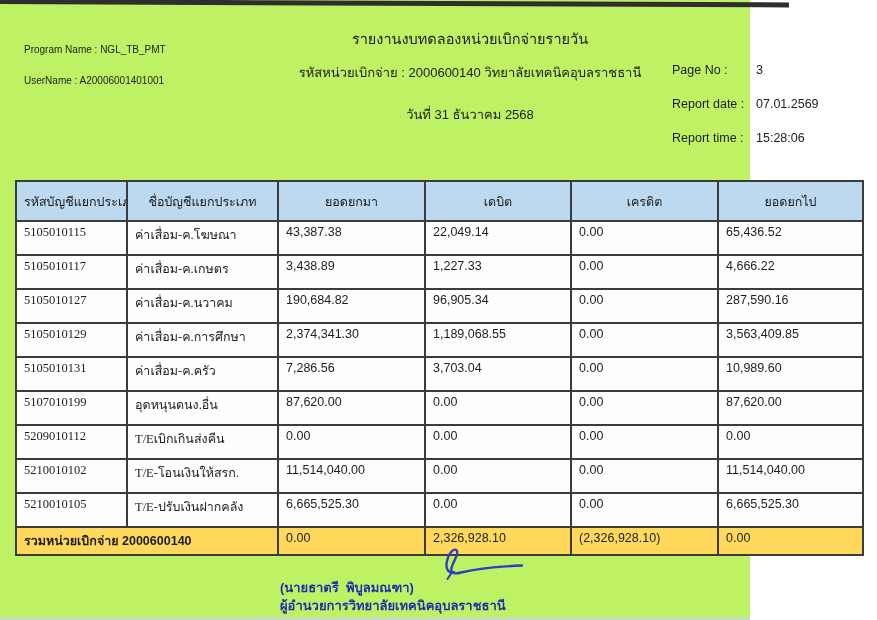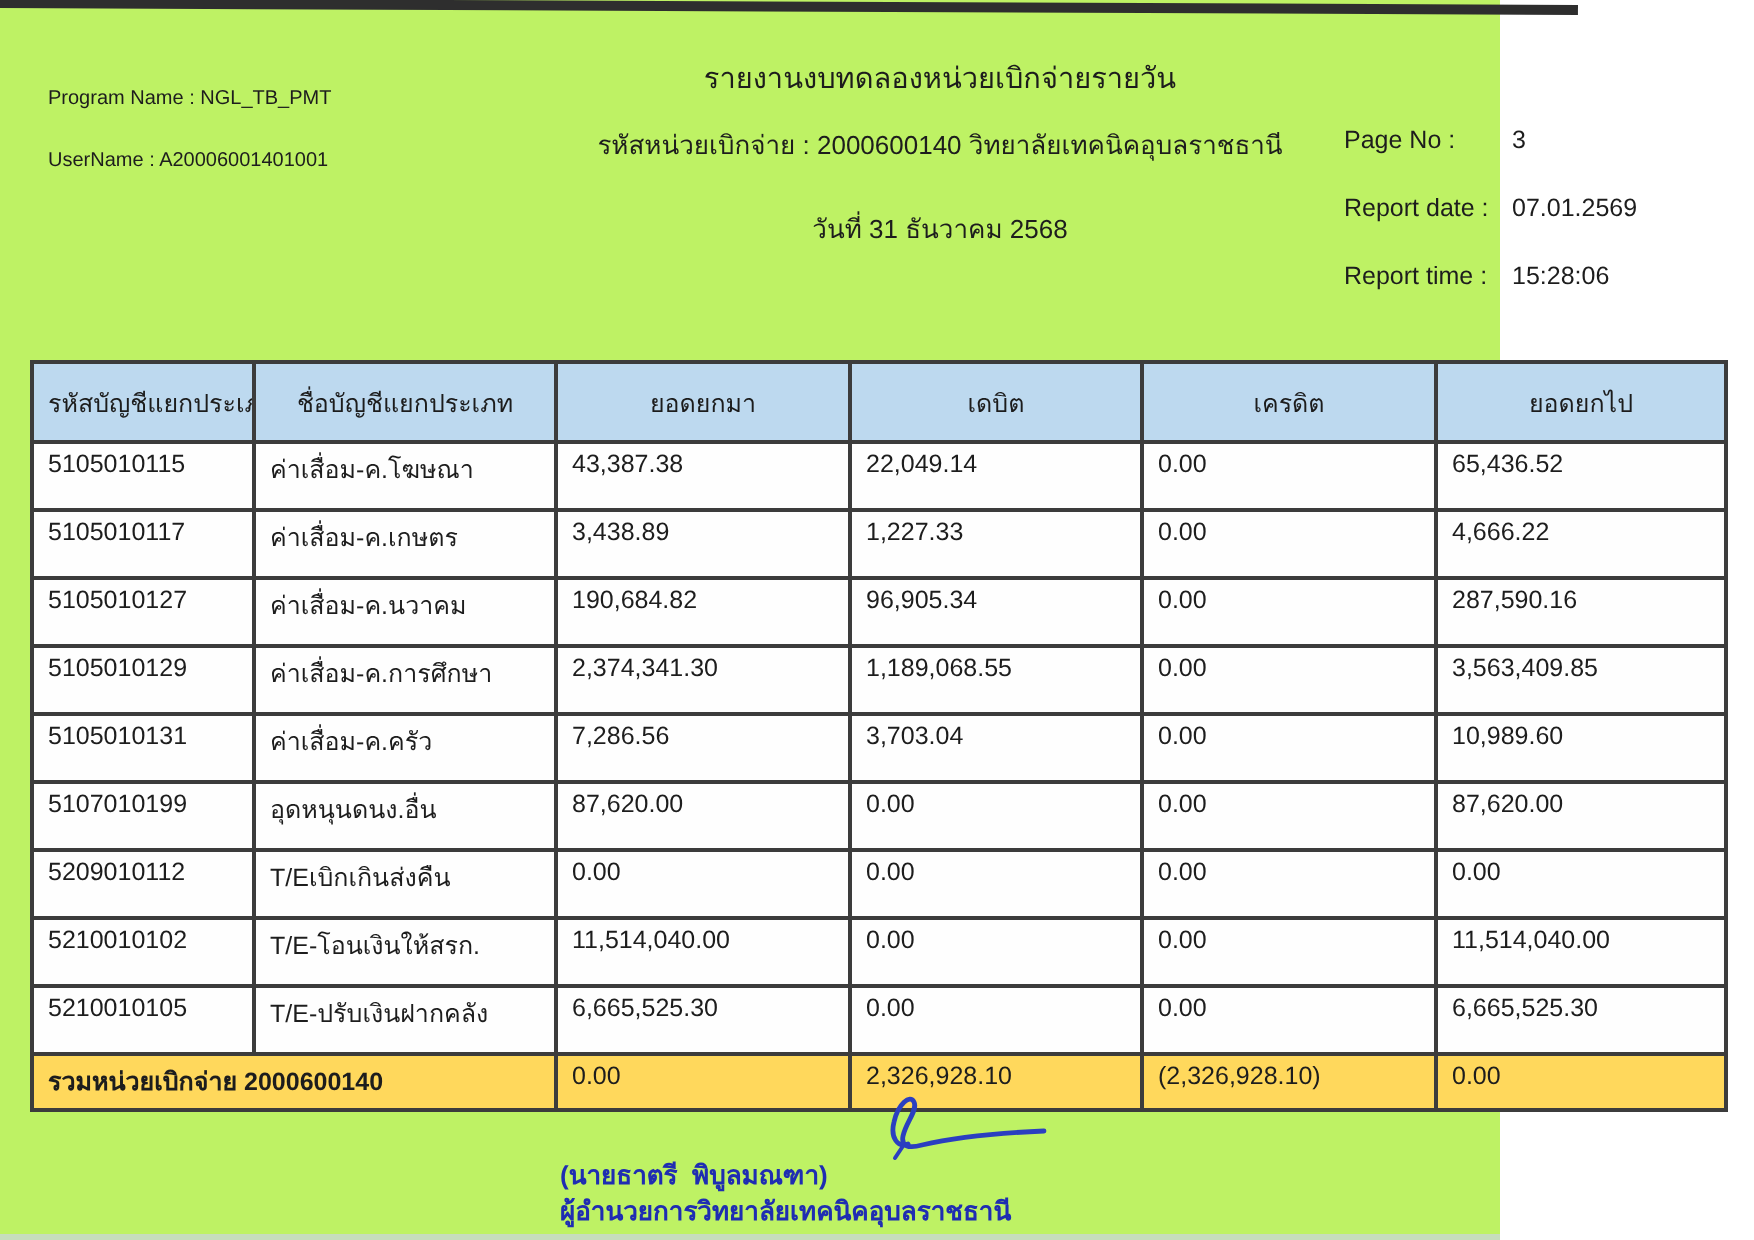--- a/index.html
+++ b/index.html
@@ -56,21 +56,21 @@
   }
   table.report thead th{
     background:#bdd9ef;
     font-weight:normal;
     height:33px;
     text-align:center;
     vertical-align:middle;
     color:#1c1c1c;
   }
   table.report tbody td{height:27px;background:#fefefe;}
-  td.c-code,td.c-name{text-align:left;}
+  td.c-code,td.c-name{text-align:left;font-family:Liberation Serif, serif;}
   td.c-num{}
   tr.total-row td{
     background:#ffd85c;
     height:21px;
   }
   tr.total-row td.t-label{text-align:left;font-weight:bold;}
 
   
   .sig-wrap{position:absolute;top:543px;left:438px;width:96px;height:38px;}
   .signer{

